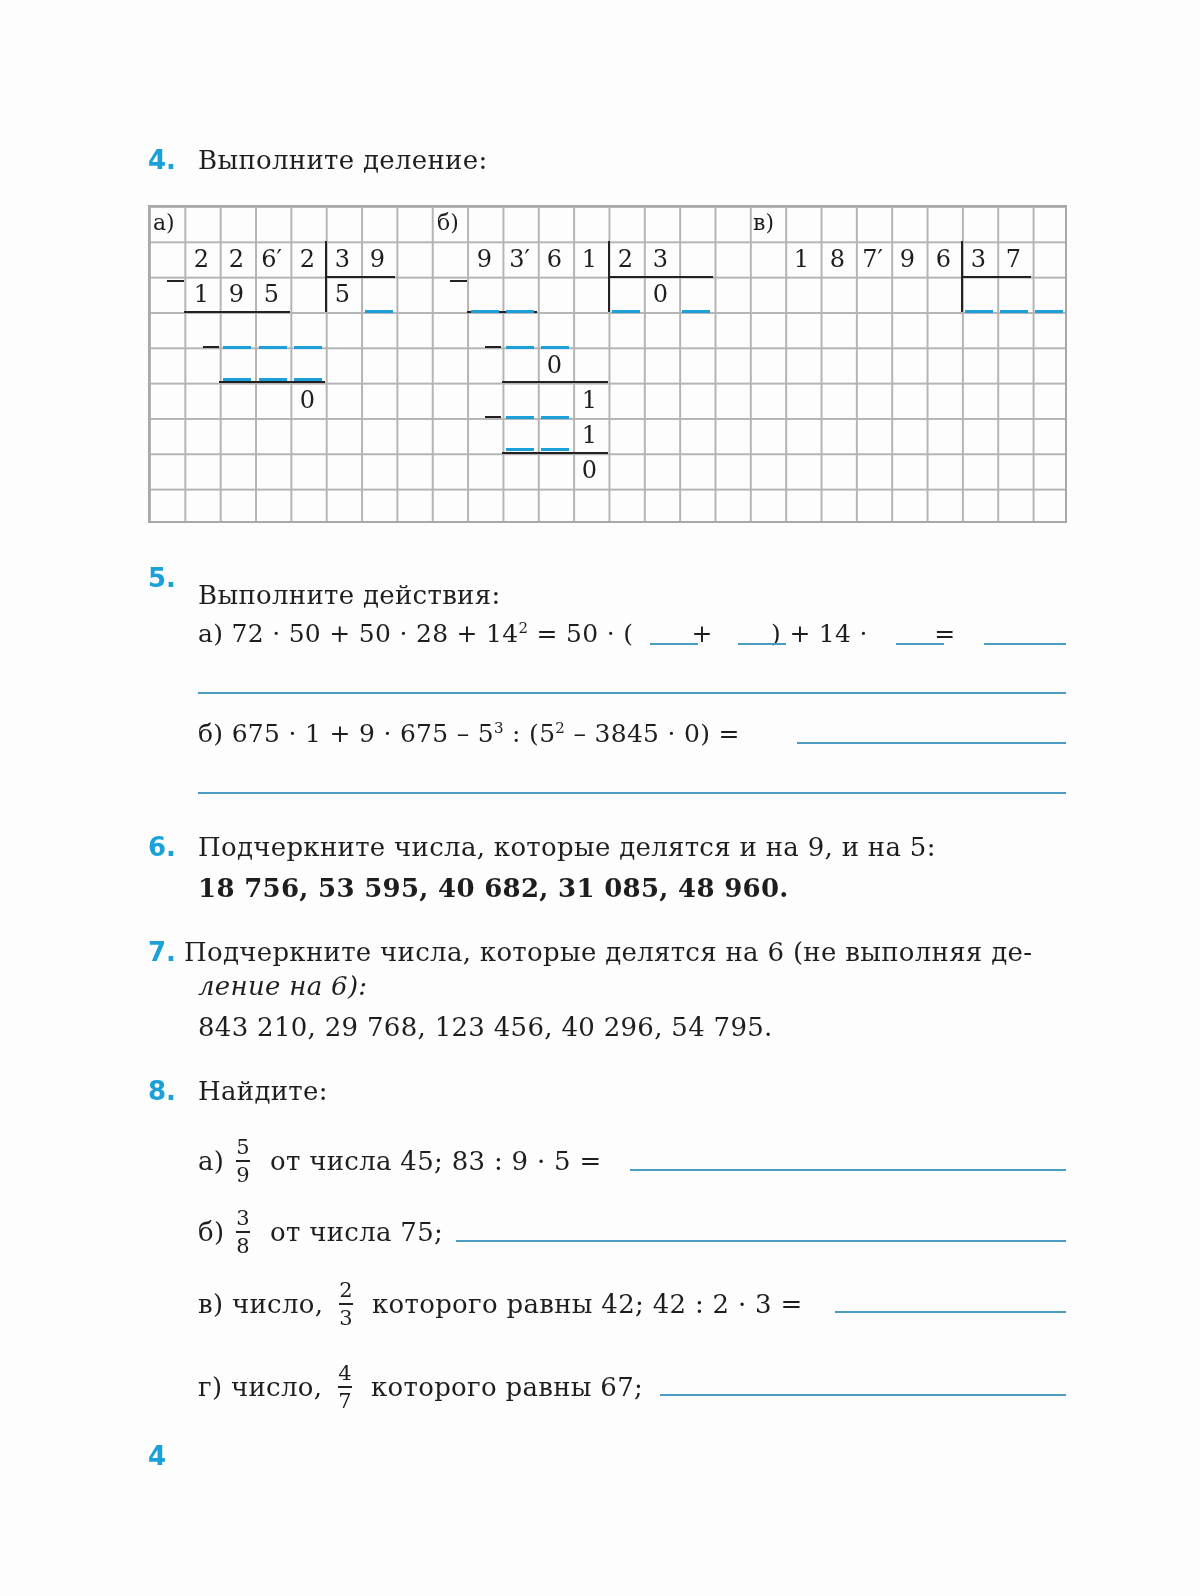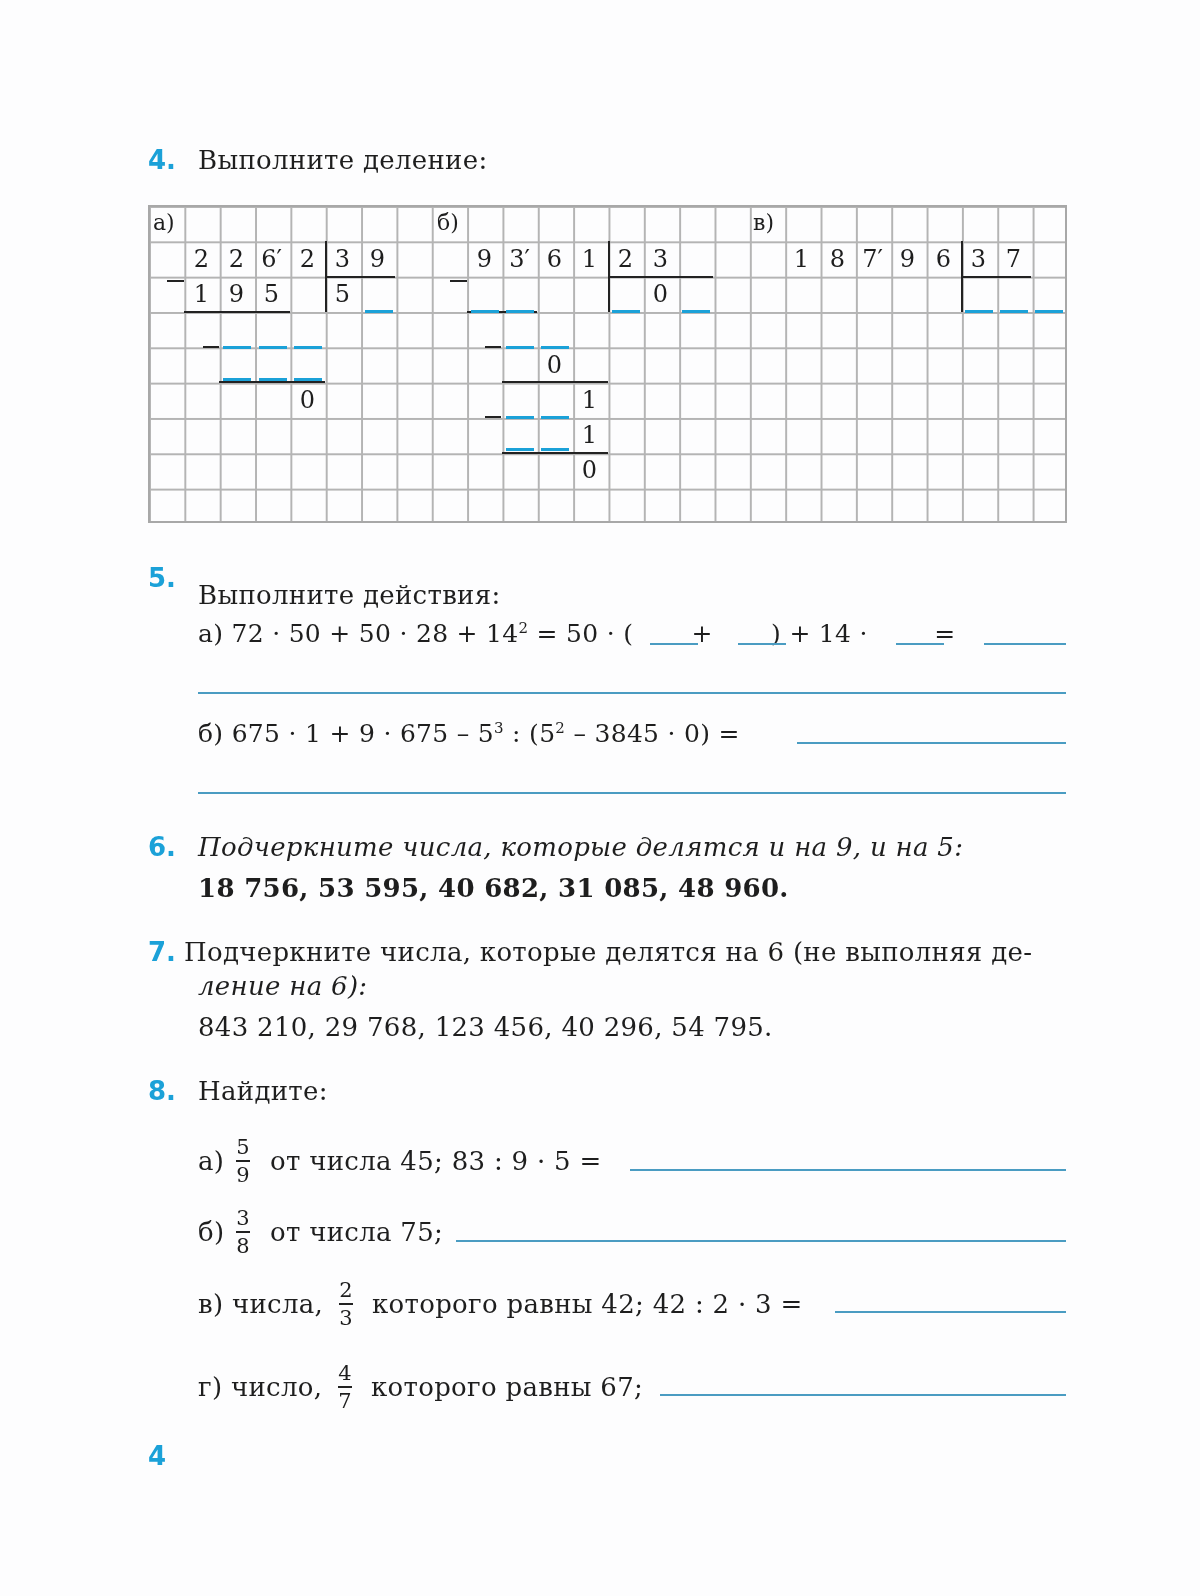--- a/index.html
+++ b/index.html
@@ -110,21 +110,21 @@
 <div class="ans" style="left:738px;top:643px;width:48px;"></div>
 <div class="ans" style="left:896px;top:643px;width:48px;"></div>
 <div class="ans" style="left:984px;top:643px;width:82px;"></div>
 <div class="ans" style="left:198px;top:692px;width:868px;height:1.5px;"></div>
 
 <div class="txt" style="left:198px;top:719px;font-size:25px;"><span>б) 675 · 1 + 9 · 675 – 5</span><sup>3</sup><span> : (5</span><sup>2</sup><span> – 3845 · 0) =</span></div>
 <div class="ans" style="left:797px;top:742px;width:269px;"></div>
 <div class="ans" style="left:198px;top:792px;width:868px;height:1.5px;"></div>
 
 <div class="num" style="left:148px;top:832px;">6.</div>
-<div class="txt" style="left:198px;top:832px;font-style:italic;">Подчеркните числа, которые делятся и на 9, и на 5:</div>
+<div class="txt" style="left:198px;top:832px;">Подчеркните числа, которые делятся и на 9, и на 5:</div>
 <div class="txt" style="left:198px;top:873px;font-weight:bold;">18 756,  53 595,  40 682,  31 085,  48 960.</div>
 
 <div class="num" style="left:148px;top:937px;">7.</div>
 <div class="txt" style="left:184px;top:937px;">Подчеркните числа, которые делятся на 6 (не выполняя де-</div>
 <div class="txt" style="left:198px;top:971px;font-style:italic;">ление на 6):</div>
 <div class="txt" style="left:198px;top:1012px;">843 210,  29 768,  123 456,  40 296, 54 795.</div>
 
 <div class="num" style="left:148px;top:1076px;">8.</div>
 <div class="txt" style="left:198px;top:1076px;">Найдите:</div>
 
@@ -139,21 +139,21 @@
 
 <div class="txt" style="left:198px;top:1217px;">б)</div>
 <div class="frac" style="left:236px;top:1207px;">
     <span>3</span>
     <span class="bar"></span>
     <span>8</span>
   </div>
 <div class="txt" style="left:270px;top:1217px;">от числа 75;</div>
 <div class="ans" style="left:456px;top:1240px;width:610px;"></div>
 
-<div class="txt" style="left:198px;top:1289px;">в) числа,</div>
+<div class="txt" style="left:198px;top:1289px;">в) число,</div>
 <div class="frac" style="left:339px;top:1279px;">
     <span>2</span>
     <span class="bar"></span>
     <span>3</span>
   </div>
 <div class="txt" style="left:372px;top:1289px;">которого равны 42;  42 : 2 · 3 =</div>
 <div class="ans" style="left:835px;top:1311px;width:231px;"></div>
 
 <div class="txt" style="left:198px;top:1372px;">г) число,</div>
 <div class="frac" style="left:338px;top:1362px;">

